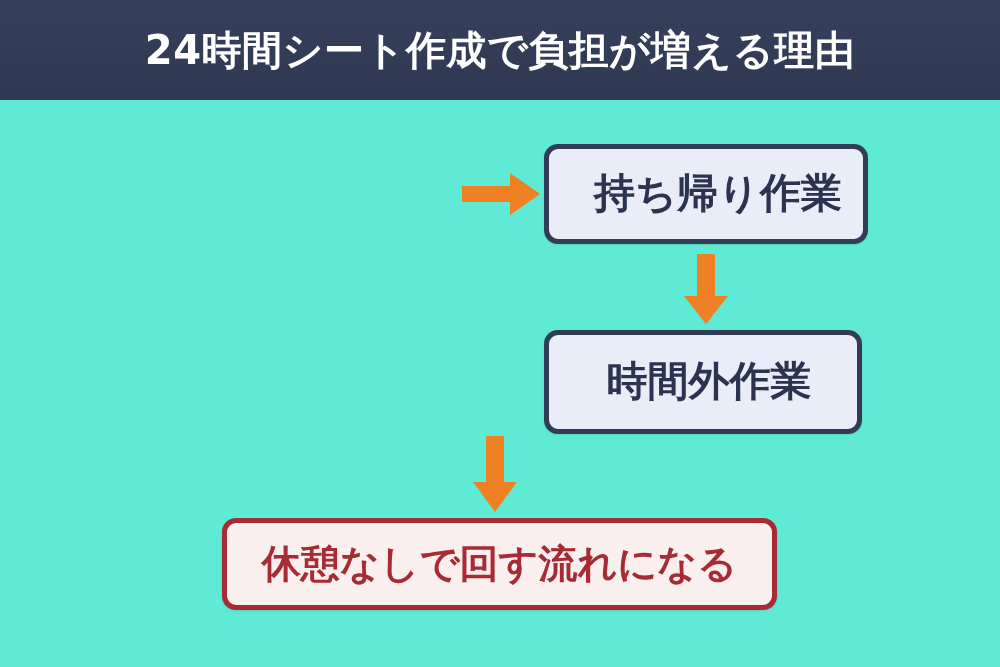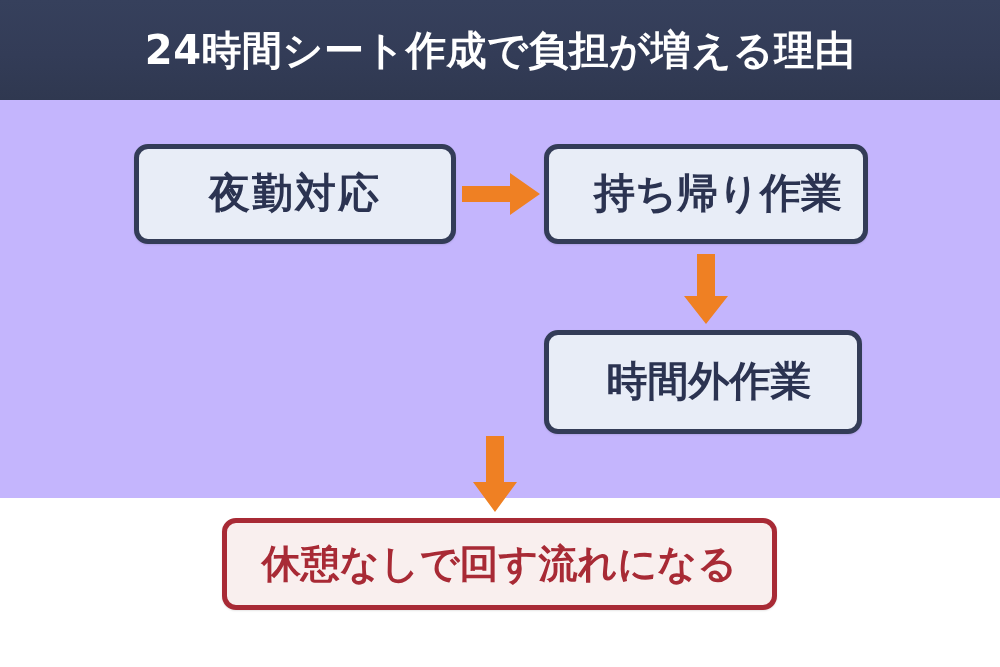--- a/index.html
+++ b/index.html
@@ -9,22 +9,22 @@
   body {
     width: 1000px;
     height: 667px;
     background: #ffffff;
     font-family: "Liberation Sans", "DejaVu Sans", sans-serif;
     overflow: hidden;
   }
   .slide {
     position: relative;
     width: 1000px;
-    height: 498px;
-    background: #c4b5fd;
+    height: 667px;
+    background: #5eead4;
   }
 
   
   .header {
     position: absolute;
     left: 0;
     top: 0;
     width: 1000px;
     height: 100px;
     background: #333c57;
@@ -105,23 +105,20 @@
 </style>
 </head>
 <body>
 
 <div class="slide">
 
   <div class="header">
     <div class="header-title">24時間シート作成で負担が増える理由</div>
   </div>
 
-  <div class="node node-blue" id="node-night">
-    <span class="node-label">夜勤対応</span>
-  </div>
 
   <div class="arrow" id="arrow-right-1">
     <svg width="78" height="46" viewBox="0 0 78 46" aria-hidden="true">
       <polygon points="0,15 48,15 48,2 78,23 48,44 48,31 0,31" fill="#ef8023"></polygon>
     </svg>
   </div>
 
   <div class="node node-blue" id="node-takehome">
     <span class="node-label">持ち帰り作業</span>
   </div>

